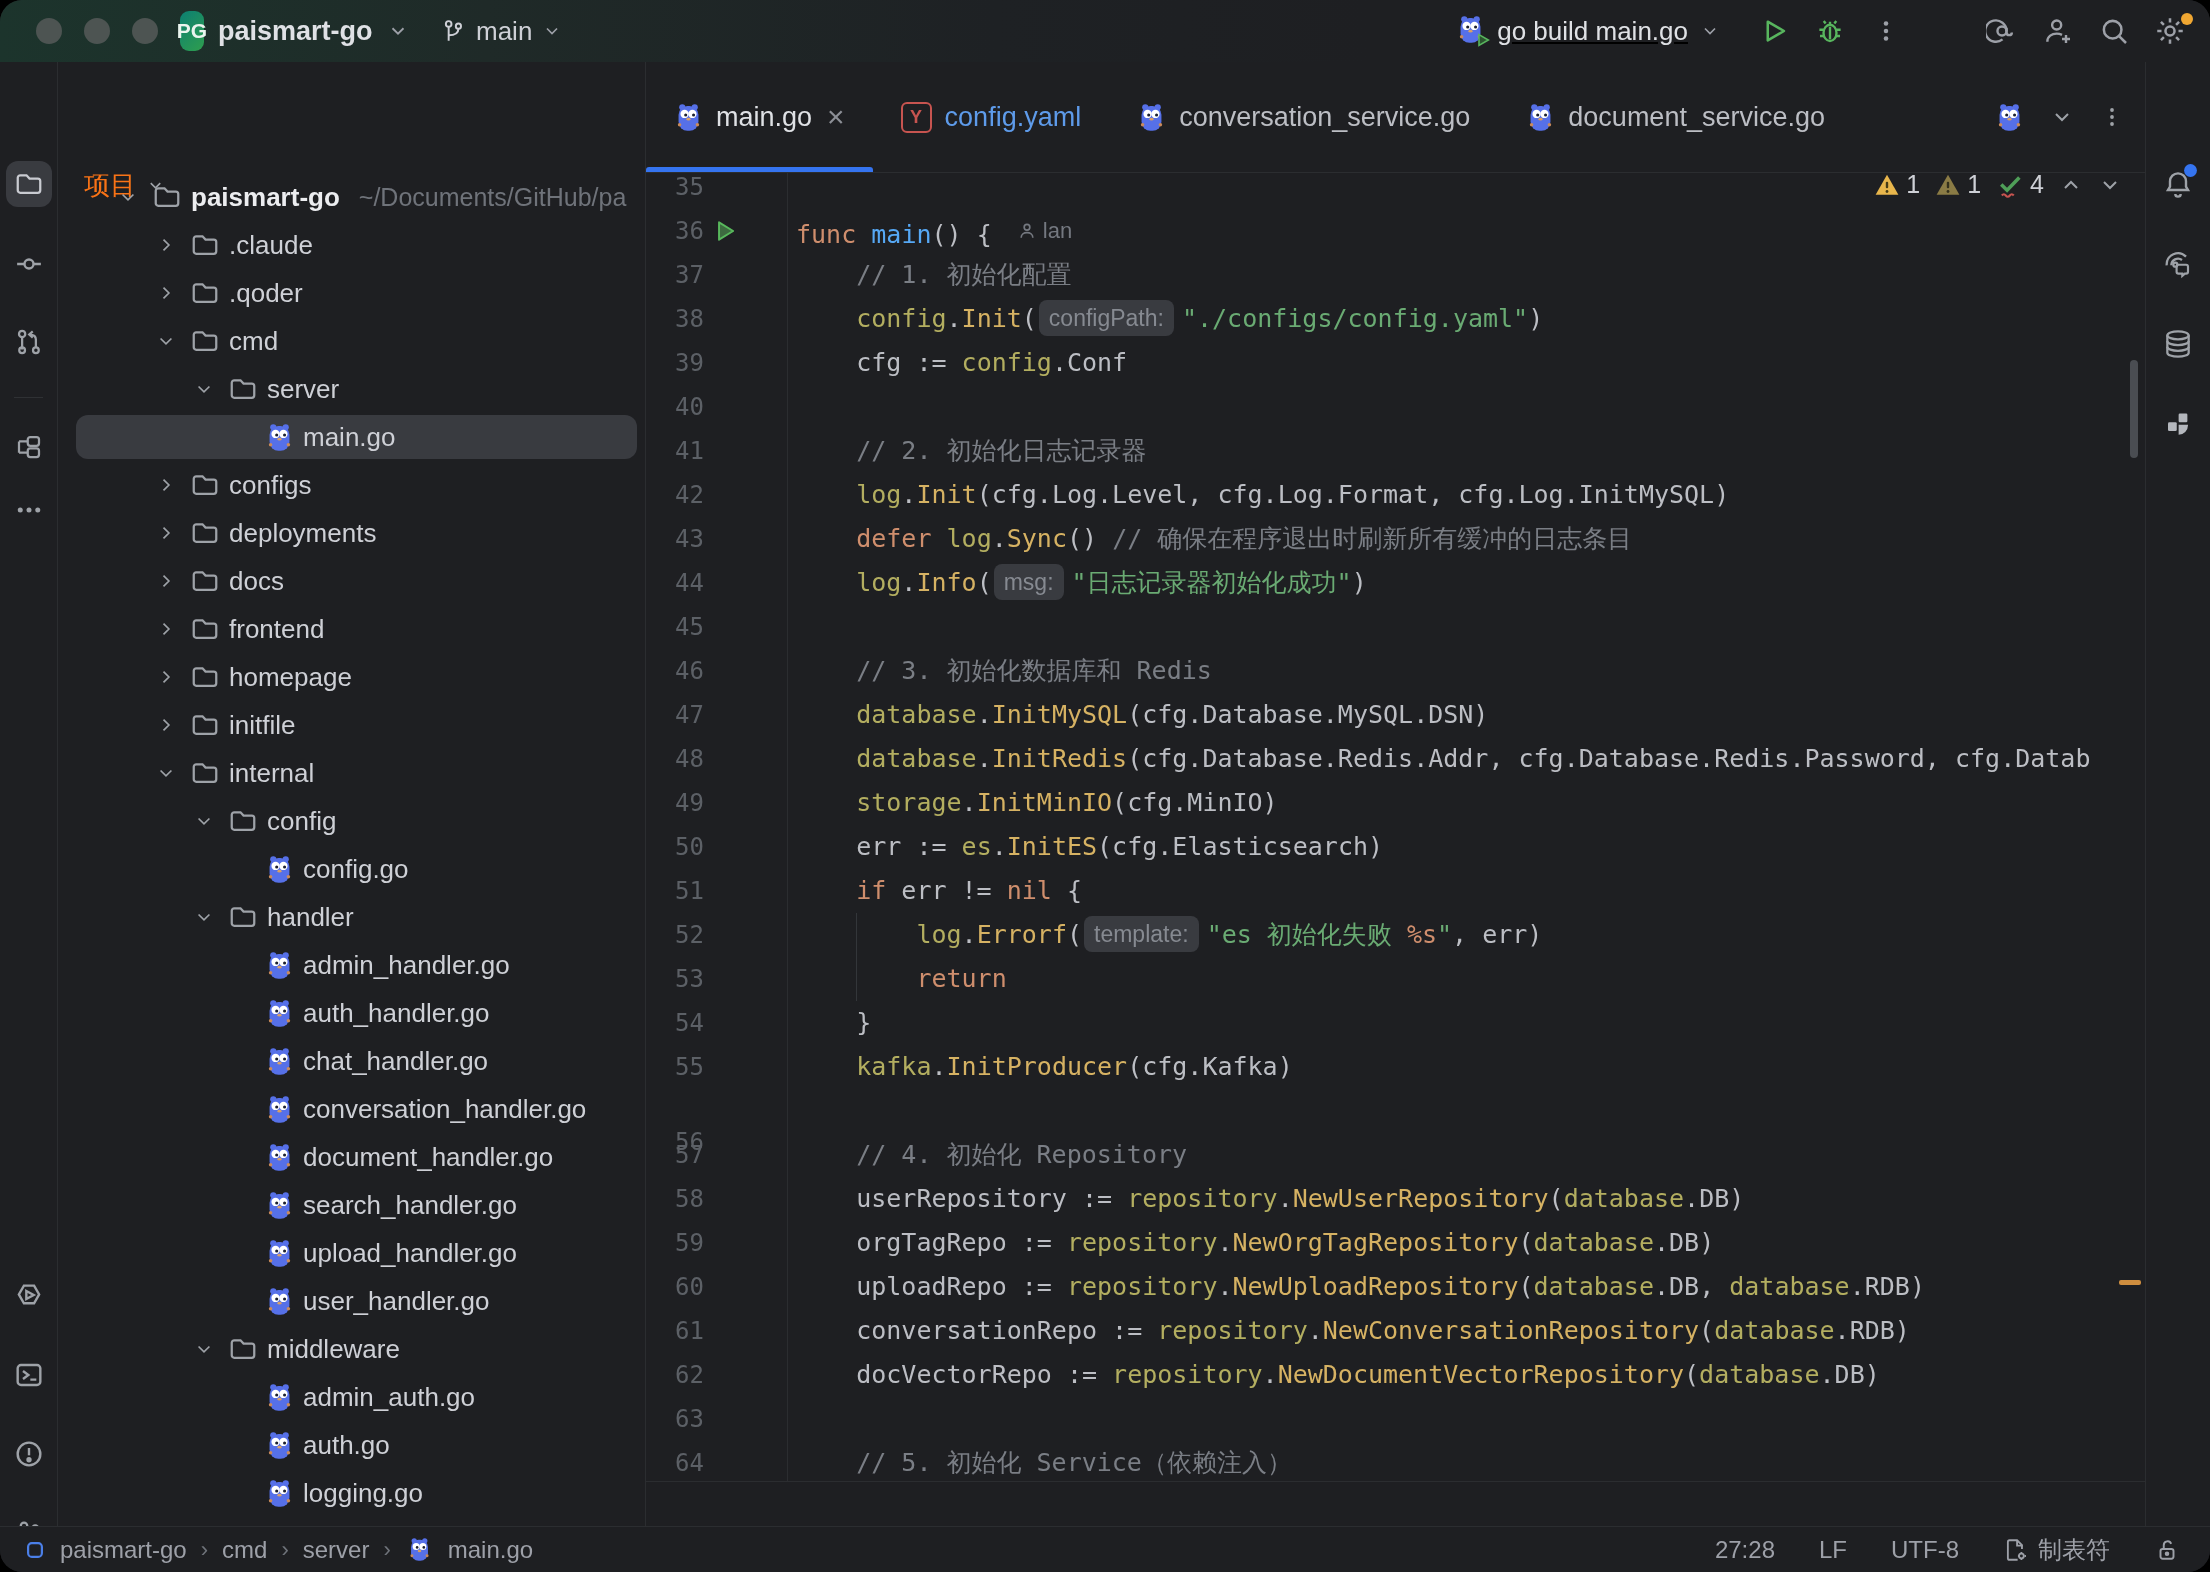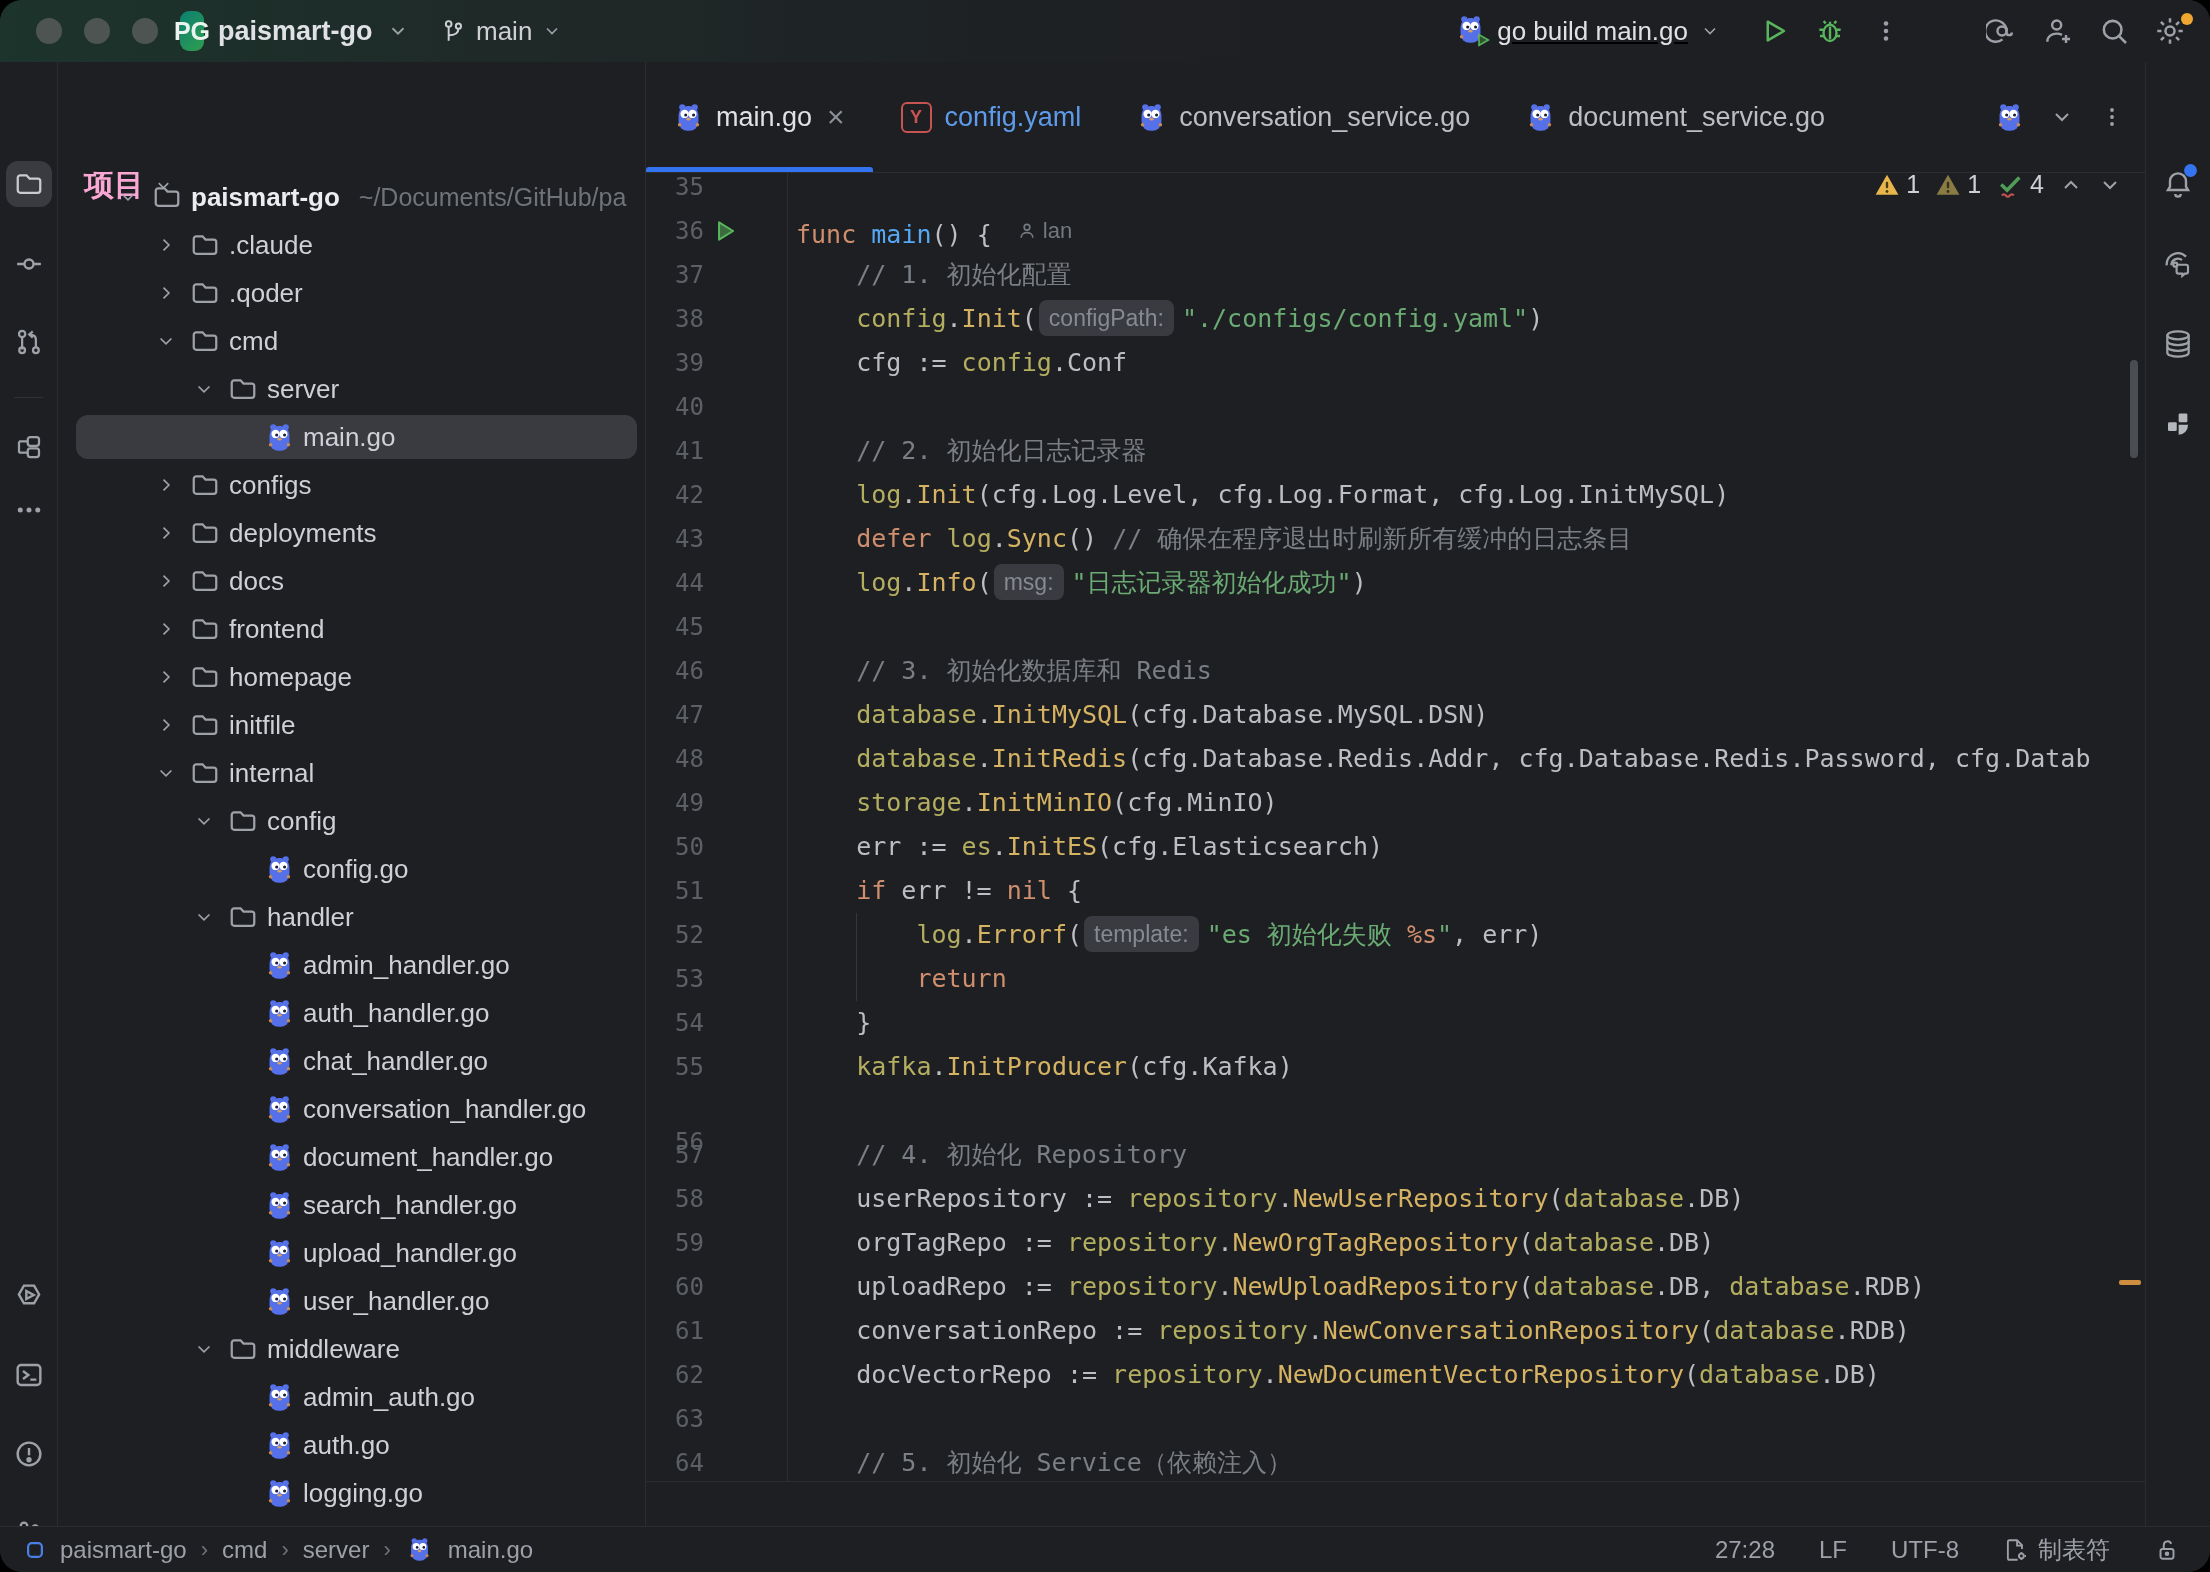--- a/index.html
+++ b/index.html
@@ -6,21 +6,21 @@
   body{font-family:"Liberation Sans",sans-serif;-webkit-font-smoothing:antialiased;}
   .window{position:relative;width:2210px;height:1572px;background:#1e1f22;border-radius:22px;overflow:hidden;}
 
   
   .titlebar{position:absolute;left:0;top:0;width:2210px;height:62px;
     background:linear-gradient(90deg,#1c342c 0%,#1f2a28 22%,#1e2124 45%,#1e1f22 62%);}
   .traffic{position:absolute;top:18px;left:36px;display:flex;gap:22px;}
   .traffic i{width:26px;height:26px;border-radius:50%;background:#4d5452;display:block;}
   .tb-left{position:absolute;left:180px;top:0;height:62px;display:flex;align-items:center;gap:14px;}
   .pg-badge{width:24px;height:40px;border-radius:9px;background:linear-gradient(135deg,#0c7f72,#2f9e4e);
-    color:#eaf4ee;font-weight:bold;font-size:25px;display:flex;align-items:center;justify-content:center;}
+    color:#eaf4ee;font-weight:bold;font-size:21px;display:flex;align-items:center;justify-content:center;}
   .proj-name{color:#dfe1e5;font-size:27px;font-weight:600;}
   .tb-branch{position:absolute;left:440px;top:0;height:62px;display:flex;align-items:center;gap:10px;color:#ced0d6;font-size:26px;}
   .tb-right{position:absolute;right:0;top:0;height:62px;display:flex;align-items:center;text-decoration:underline;}
   .runcfg{display:flex;align-items:center;gap:12px;margin-right:26px;}
   .runcfg .lbl{color:#dfe1e5;font-size:26px;}
   .tb-ico{width:56px;height:46px;display:flex;align-items:center;justify-content:center;border-radius:10px;position:relative;}
   .chev{color:#9da0a8;}
 
   
   .lstrip{position:absolute;left:0;top:62px;width:57px;bottom:45px;border-right:1px solid #2b2d30;}
@@ -28,21 +28,21 @@
     display:flex;align-items:center;justify-content:center;border-radius:12px;color:#9ea2a8;}
   .slot.active{background:#393b40;color:#c9cbd1;}
   .strip-div{position:absolute;left:14px;width:29px;height:1px;background:#2f3134;}
 
   
   .rstrip{position:absolute;right:0;top:62px;width:64px;bottom:45px;border-left:1px solid #2b2d30;}
 
   
   .tree{position:absolute;left:58px;top:62px;width:587px;bottom:45px;overflow:hidden;}
   .tree-head{position:absolute;left:26px;top:99px;height:48px;margin-top:-62px;display:flex;align-items:center;gap:10px;}
-  .tree-head .t{color:#f9a8d4;font-size:30px;font-weight:700;}
+  .tree-head .t{color:#f97316;font-size:26px;font-weight:400;}
   .trow{position:absolute;left:0;width:100%;height:48px;display:flex;align-items:center;}
   .trow .hl{position:absolute;left:18px;right:8px;top:2px;bottom:2px;border-radius:12px;background:#393b40;}
   .trow .inner{position:relative;display:flex;align-items:center;gap:9px;}
   .trow .chv{width:30px;display:flex;justify-content:center;color:#9ea2a8;flex:0 0 30px;}
   .trow .lab{color:#ced0d6;font-size:26px;white-space:nowrap;}
   .trow .lab.b{color:#ecedf0;font-weight:700;}
   .trow .path{color:#6f737a;font-size:25px;margin-left:10px;white-space:nowrap;}
 
   
   .editor{position:absolute;left:645px;top:62px;width:1500px;bottom:45px;border-left:1px solid #2b2d30;overflow:hidden;}

